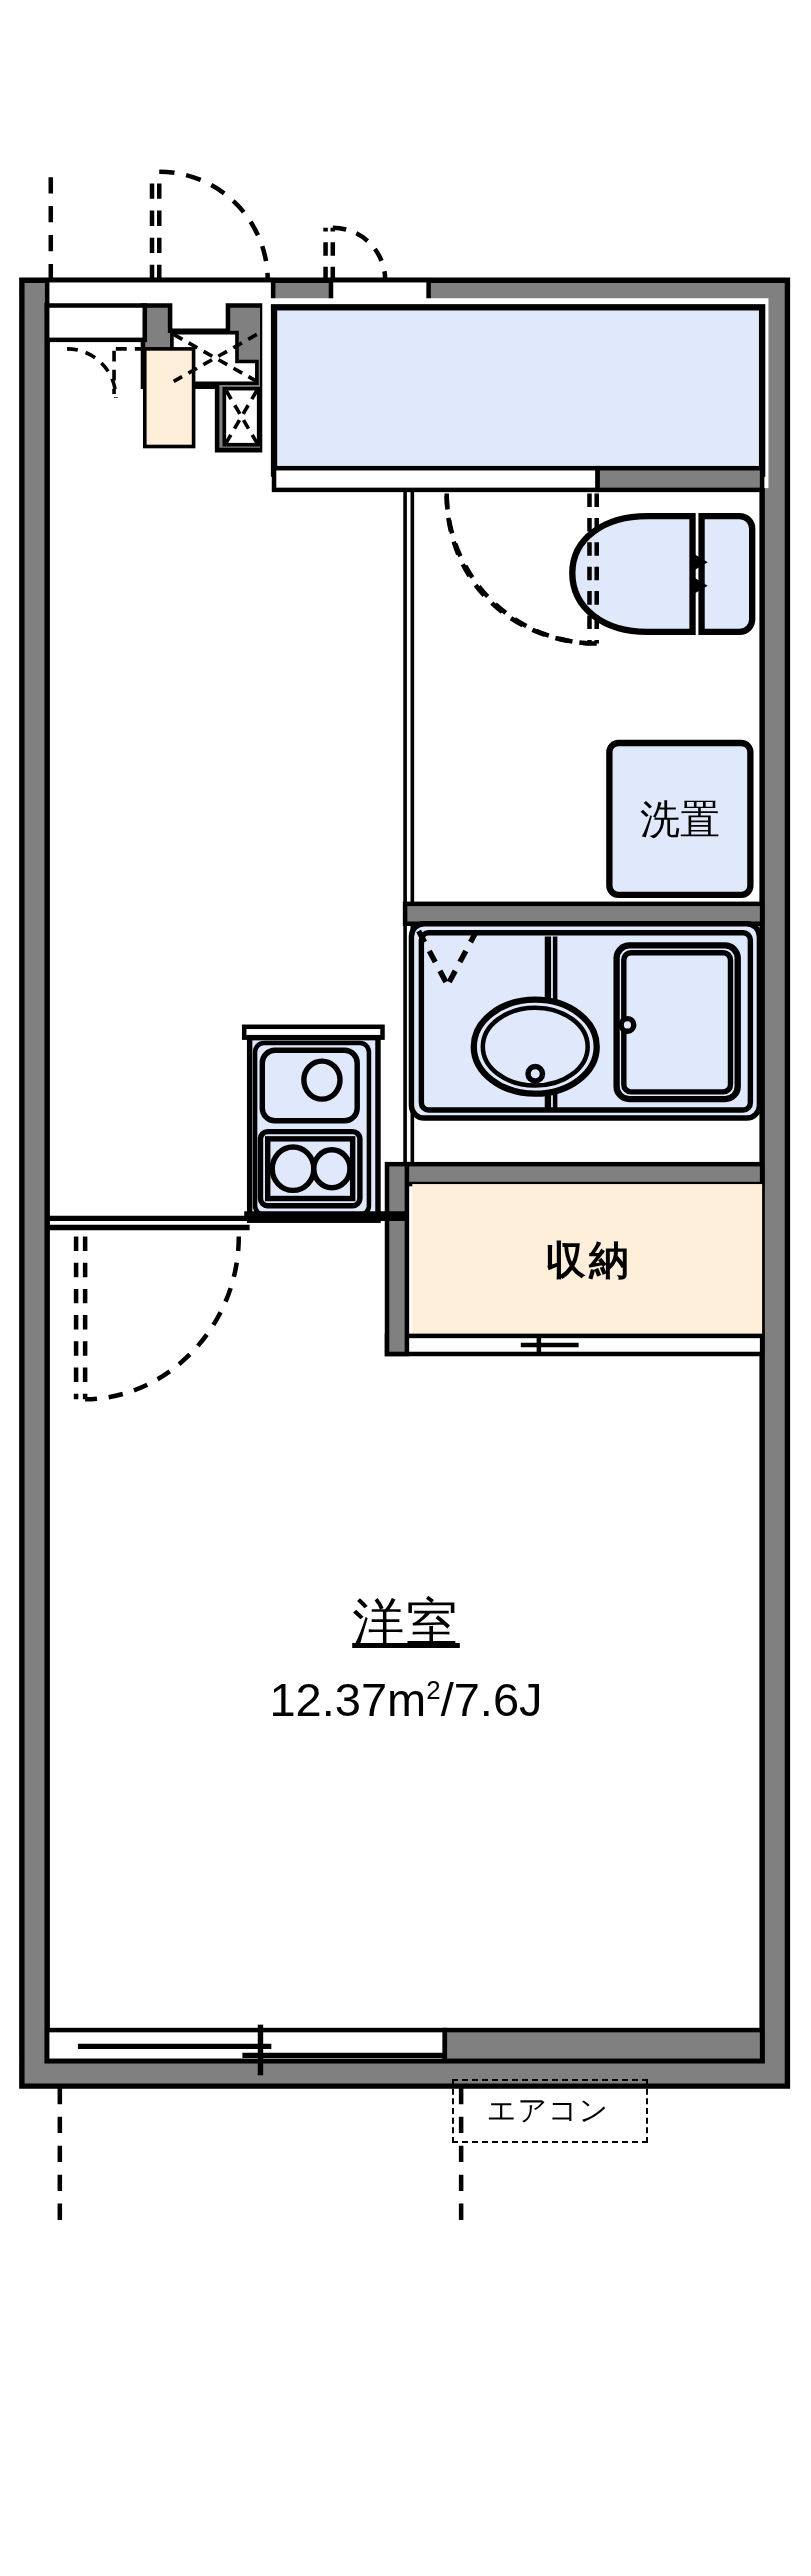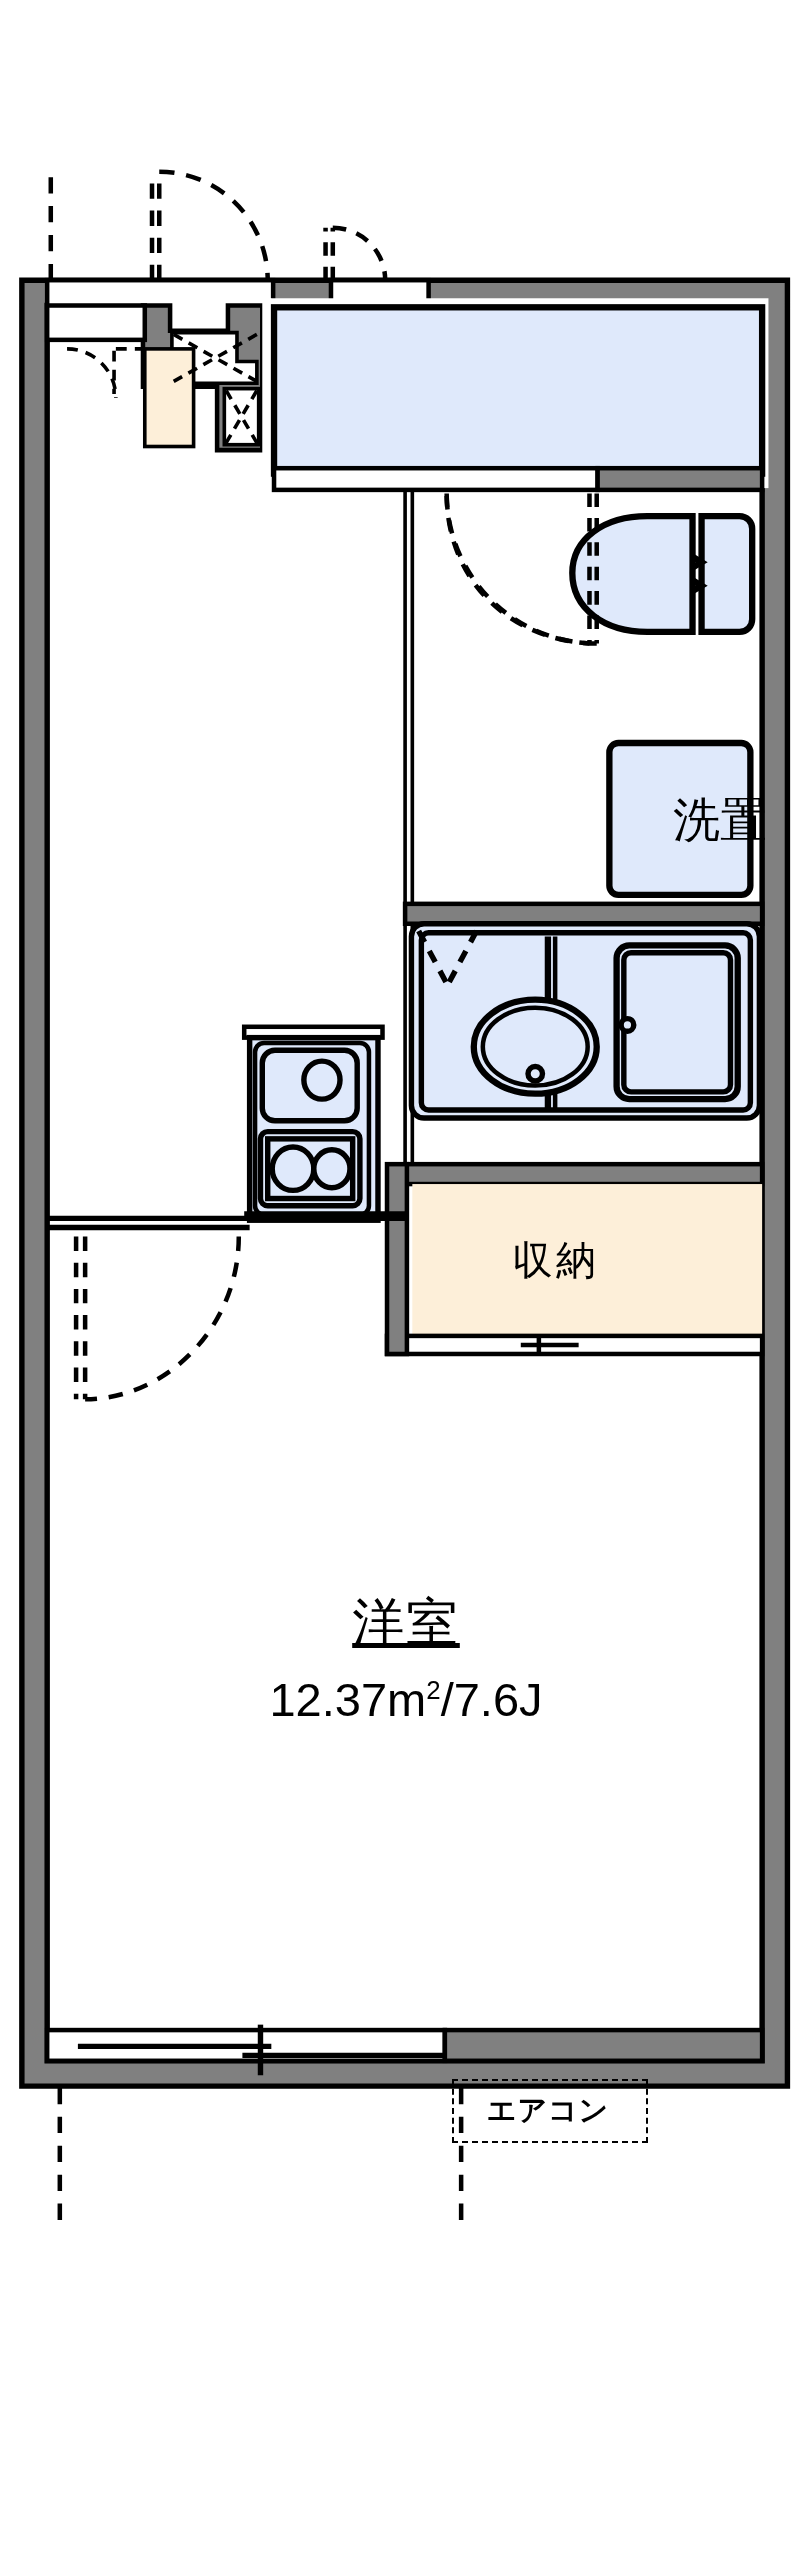--- a/index.html
+++ b/index.html
@@ -5,23 +5,23 @@
   html,body{margin:0;padding:0;background:#ffffff;}
   body{font-family:"Liberation Sans","DejaVu Sans",sans-serif;}
   #plan{position:relative;width:812px;height:2576px;background:#ffffff;overflow:hidden;}
   #plan svg{position:absolute;left:0;top:0;}
   .lbl{position:absolute;color:#000;white-space:nowrap;line-height:1;}
   .lbl.center{transform:translate(-50%,-50%);text-align:center;}
   #room-name{font-size:52px;letter-spacing:1.8px;}
   #room-area{font-size:47px;letter-spacing:0px;}
   #sup{font-size:.55em;vertical-align:super;}
   .jp{font-family:"DejaVu Sans","Liberation Sans",sans-serif;}
-  #label-sentaku{font-size:47px;margin-left:40px;}
+  #label-sentaku{font-size:40px;}
   #label-shuno{font-size:40px;letter-spacing:3.6px;}
-  #label-aircon{font-size:29px;letter-spacing:0.9px;font-weight:bold;}
+  #label-aircon{font-size:29px;letter-spacing:0.9px;}
   #aircon-box{position:absolute;border:2.7px dashed #000;background:transparent;}
 </style>
 </head>
 <body>
 
 <div id="plan">
 
 <svg width="812" height="2576" viewBox="0 0 898 2850">
 
   <g>
@@ -292,19 +292,19 @@
   </g>
 
 </svg>
 
 <div class="lbl center jp" id="room-name" style="left:406px; top:1622px;text-decoration:underline;">洋室</div>
 
 <div class="lbl center" id="room-area" style="left:406px; top:1699px;"><span>12.37m</span><sup id="sup">2</sup><span>/7.6J</span></div>
 
 <div class="lbl center jp" id="label-sentaku" style="left:680px; top:819px;">洗置</div>
 
-<div class="lbl center jp" id="label-shuno" style="left:556px; top:1260px;">収納</div>
+<div class="lbl center jp" id="label-shuno" style="left:589px; top:1260px;font-weight:bold;">収納</div>
 
 <div id="aircon-box" style="left:452px; top:2079px; width:192px; height:60px;"></div>
 <div class="lbl center jp" id="label-aircon" style="left:548px; top:2110px;">エアコン</div>
 
 </div>
 
 
 </body></html>

